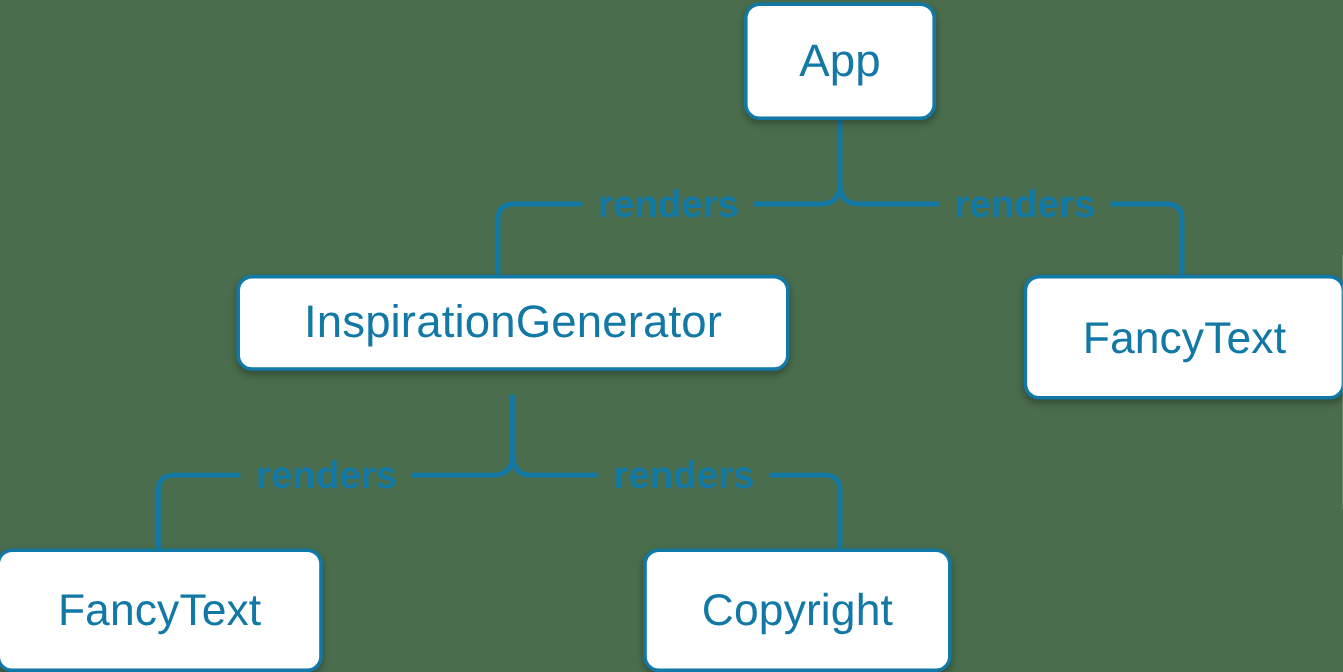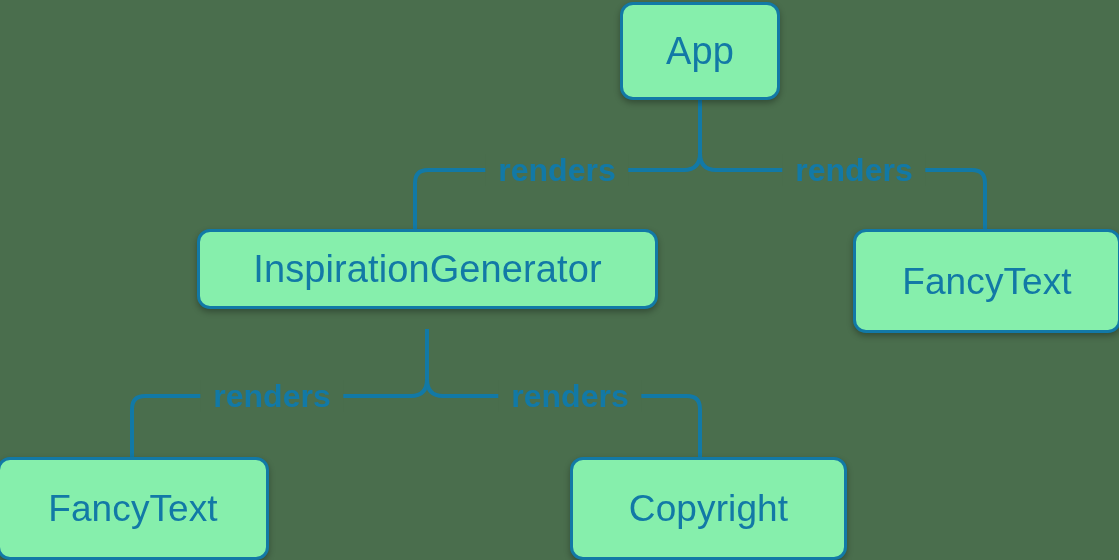--- a/index.html
+++ b/index.html
@@ -22,21 +22,21 @@
   #edge-layer {
     position: absolute;
     top: 0;
     left: 0;
     width: 1119px;
     height: 560px;
   }
   .node {
     position: absolute;
     box-sizing: border-box;
-    background: #86efac;
+    background: #ffffff;
     border: 3px solid #1279a6;
     border-radius: 13px;
     display: flex;
     align-items: center;
     justify-content: center;
     box-shadow: 0 3px 6px rgba(0,0,0,0.30);
     z-index: 2;
   }
   .node-label {
     color: #1279a6;
@@ -99,17 +99,17 @@
   </div>
 
   <div class="node" style="left:853px; top:229px; width:268px; height:104px;">
     <span class="node-label small">FancyText</span>
   </div>
 
   <div class="node" style="left:-3px; top:457px; width:272px; height:103px;">
     <span class="node-label small">FancyText</span>
   </div>
 
-  <div class="node" style="left:570px; top:457px; width:277px; height:103px;">
+  <div class="node" style="left:536px; top:457px; width:257px; height:103px;">
     <span class="node-label small">Copyright</span>
   </div>
 
 </div>
 
 </body></html>

